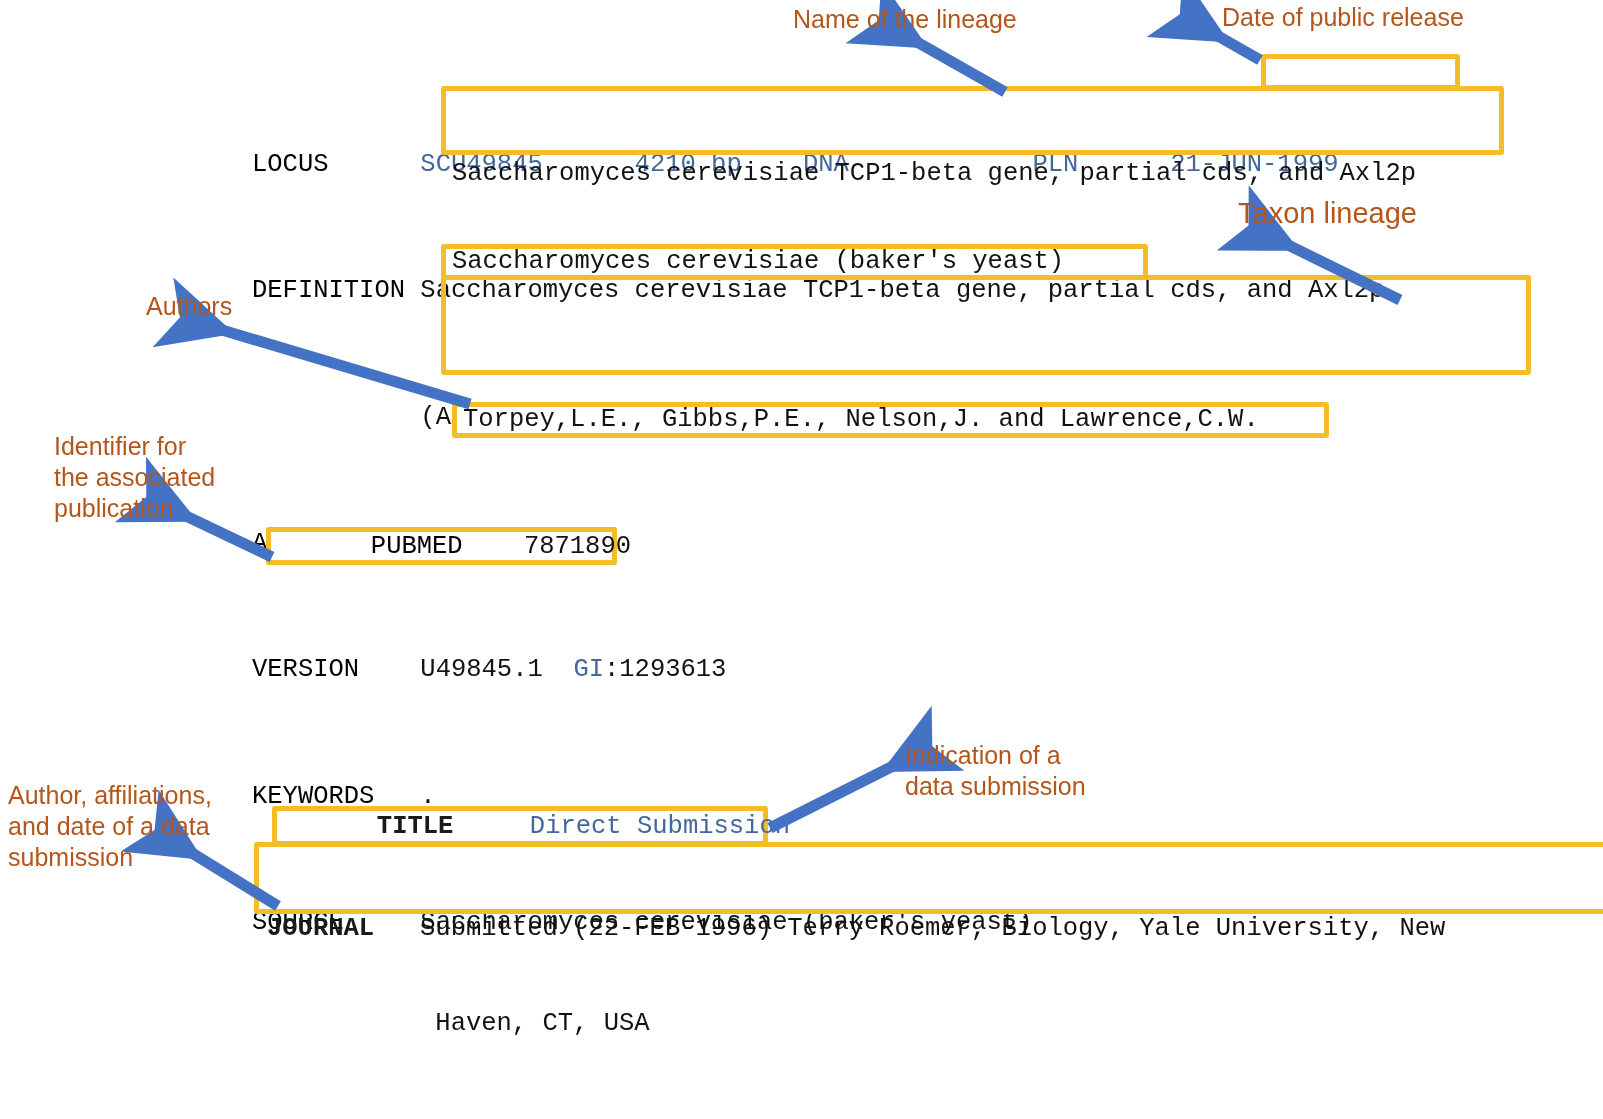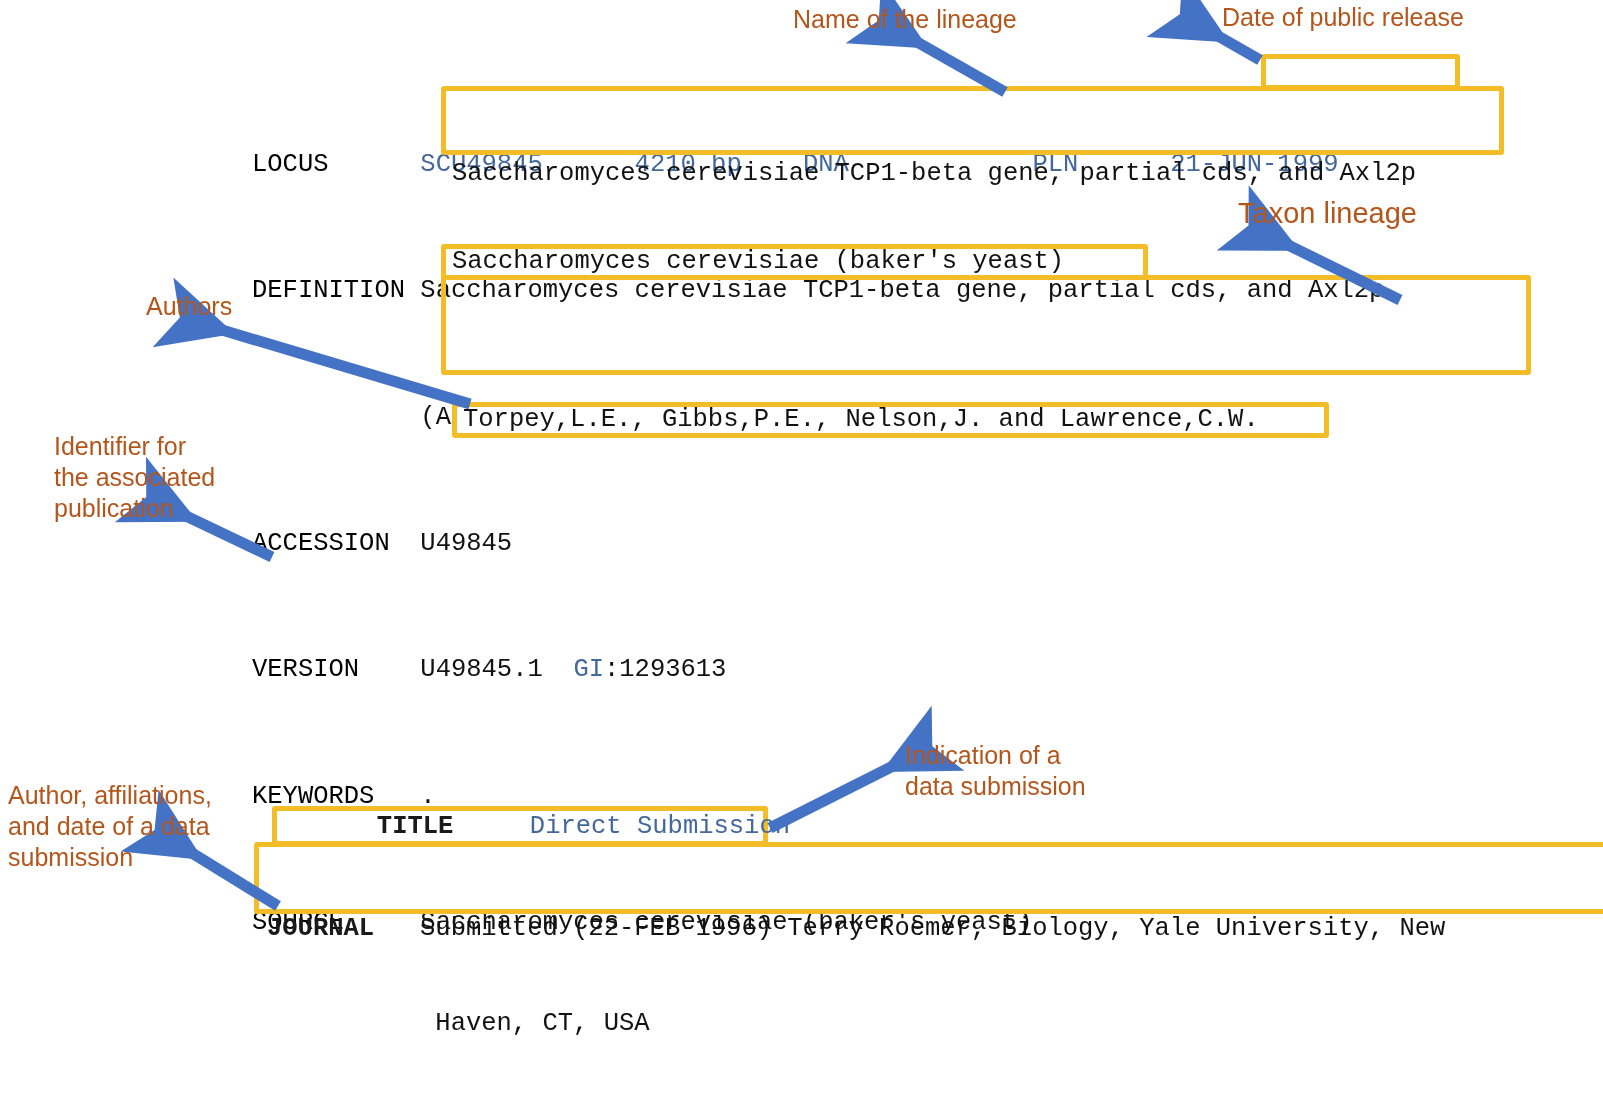--- a/index.html
+++ b/index.html
@@ -171,20 +171,25 @@
   <div class="yboxfill" style="left:441px; top:244px; width:707px; height:36px;">
     <div class="inner">Saccharomyces cerevisiae (baker's yeast)</div>
   </div>
 
   <div class="ybox" style="left:441px; top:275px; width:1090px; height:100px;"></div>
 
   <div class="yboxfill" style="left:441px; top:402px; width:877px; height:36px;margin-left:11px;">
     <div class="inner">Torpey,L.E., Gibbs,P.E., Nelson,J. and Lawrence,C.W.</div>
   </div>
 
+  <div class="yboxfill" style="left:266px; top:527px; width:351px; height:38px;">
+    <div class="inner" style="left:8px;">
+      <span class="kw">PUBMED</span><span>    </span><span>7871890</span>
+    </div>
+  </div>
 
   <div class="yboxfill" style="left:272px; top:806px; width:496px; height:40px;">
     <div class="inner" style="left:8px;">
       <span class="kwblk">TITLE</span><span>     </span><span class="blu">Direct Submission</span>
     </div>
   </div>
 
   <div class="yboxfill" style="left:254px; top:842px; width:1512px; height:72px;">
     <div class="inner" style="left:8px; top:3px; transform:none;">
       <div><span class="kwblk">JOURNAL</span><span>   </span><span>Submitted (22-FEB-1996) Terry Roemer, Biology, Yale University, New</span></div>

